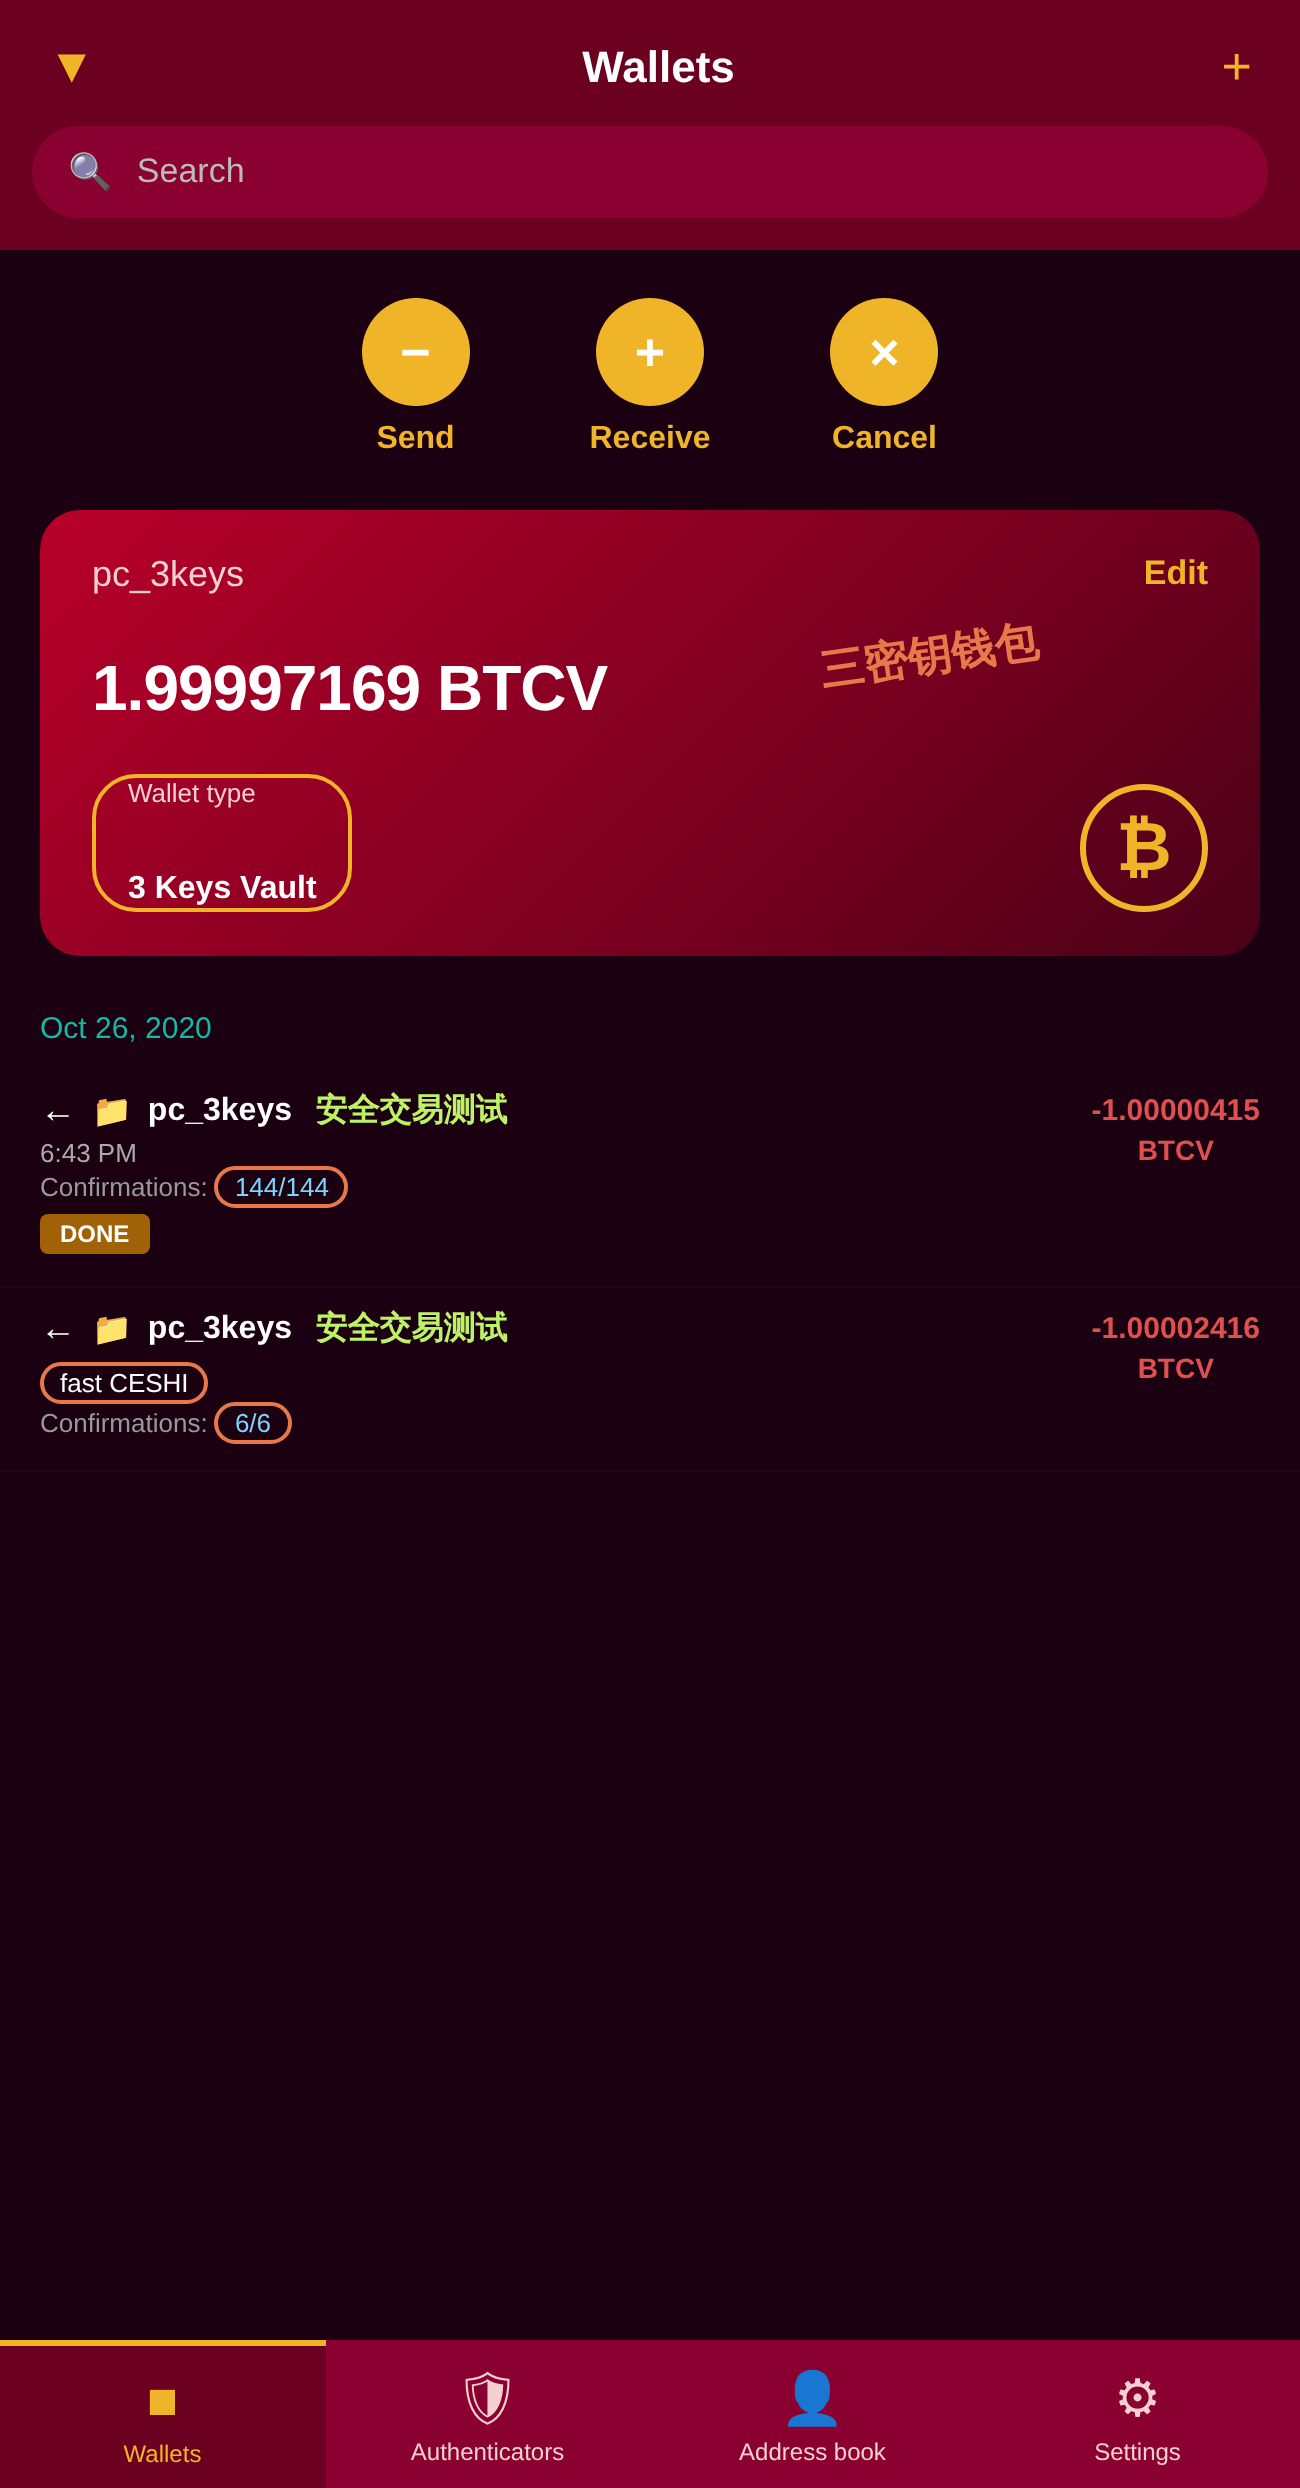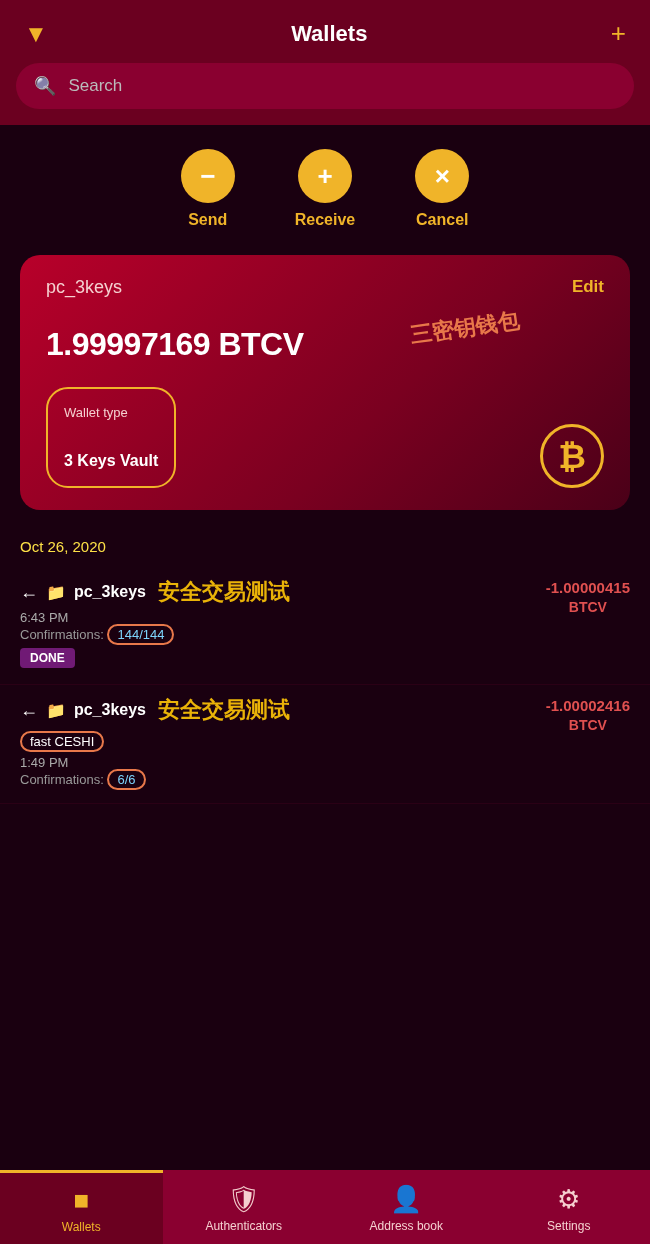--- a/index.html
+++ b/index.html
@@ -125,21 +125,21 @@
       letter-spacing: -0.5px;
     }
     .wallet-card-footer {
       display: flex;
       justify-content: space-between;
       align-items: flex-end;
     }
     .wallet-type-box {
       border: 2px solid #f0b429;
       border-radius: 22px;
-      padding: 16px 16px;
+      padding: 0 16px;
       display: inline-block;
     }
     .wallet-type-label {
       font-size: 13px;
       color: #f5d0d0;
     }
     .wallet-type-value {
       font-size: 16px;
       font-weight: 700;
       color: #fff;
@@ -164,21 +164,21 @@
       right: 110px;
       font-size: 22px;
       color: #e8784a;
       font-weight: 700;
       transform: rotate(-8deg);
       pointer-events: none;
     }
 
     
     .date-header {
-      color: #fde047;
+      color: #14b8a6;
       font-size: 15px;
       padding: 8px 20px 12px;
     }
 
     
     .tx-item {
       padding: 10px 20px 16px;
       border-bottom: 1px solid #2a0015;
     }
     .tx-top {
@@ -214,21 +214,21 @@
     }
     .tx-conf-highlight {
       border: 2px solid #e8784a;
       border-radius: 12px;
       padding: 1px 8px;
       color: #7dd3fc;
       display: inline;
     }
     .tx-status-badge {
       display: inline-block;
-      background: #701a75;
+      background: #a16207;
       color: #fff;
       font-size: 12px;
       font-weight: 700;
       padding: 3px 10px;
       border-radius: 4px;
       margin-top: 6px;
     }
     .tx-amount {
       text-align: right;
       color: #e05050;
@@ -237,22 +237,22 @@
       line-height: 1.4;
     }
     .tx-currency {
       color: #e05050;
       font-size: 14px;
       text-align: center;
     }
 
     
     .tx-annotation {
-      color: #eab308;
-      font-size: 22px;
+      color: #bef264;
+      font-size: 16px;
       font-weight: 700;
       margin-left: 4px;
     }
 
     
     .tx-fast-label {
       border: 2px solid #e8784a;
       border-radius: 12px;
       padding: 1px 8px;
       color: #fff;
@@ -380,21 +380,20 @@
     <div class="tx-left">
       <div class="tx-name-row">
         <span class="tx-arrow">←</span>
         <span class="tx-wallet-icon">📁</span>
         <span>pc_3keys</span>
         <span class="tx-annotation">安全交易测试</span>
       </div>
       <div style="display:flex;align-items:center;gap:6px;margin-top:4px;">
         <span class="tx-fast-label">fast CESHI</span>
       </div>
-      <div class="tx-time">1:49 PM</div>
       <div class="tx-confirmations">
         <span>Confirmations:</span>
         <span class="tx-conf-highlight">6/6</span>
       </div>
     </div>
     <div class="tx-amount">
       <div>-1.00002416</div>
       <div class="tx-currency">BTCV</div>
     </div>
   </div>

